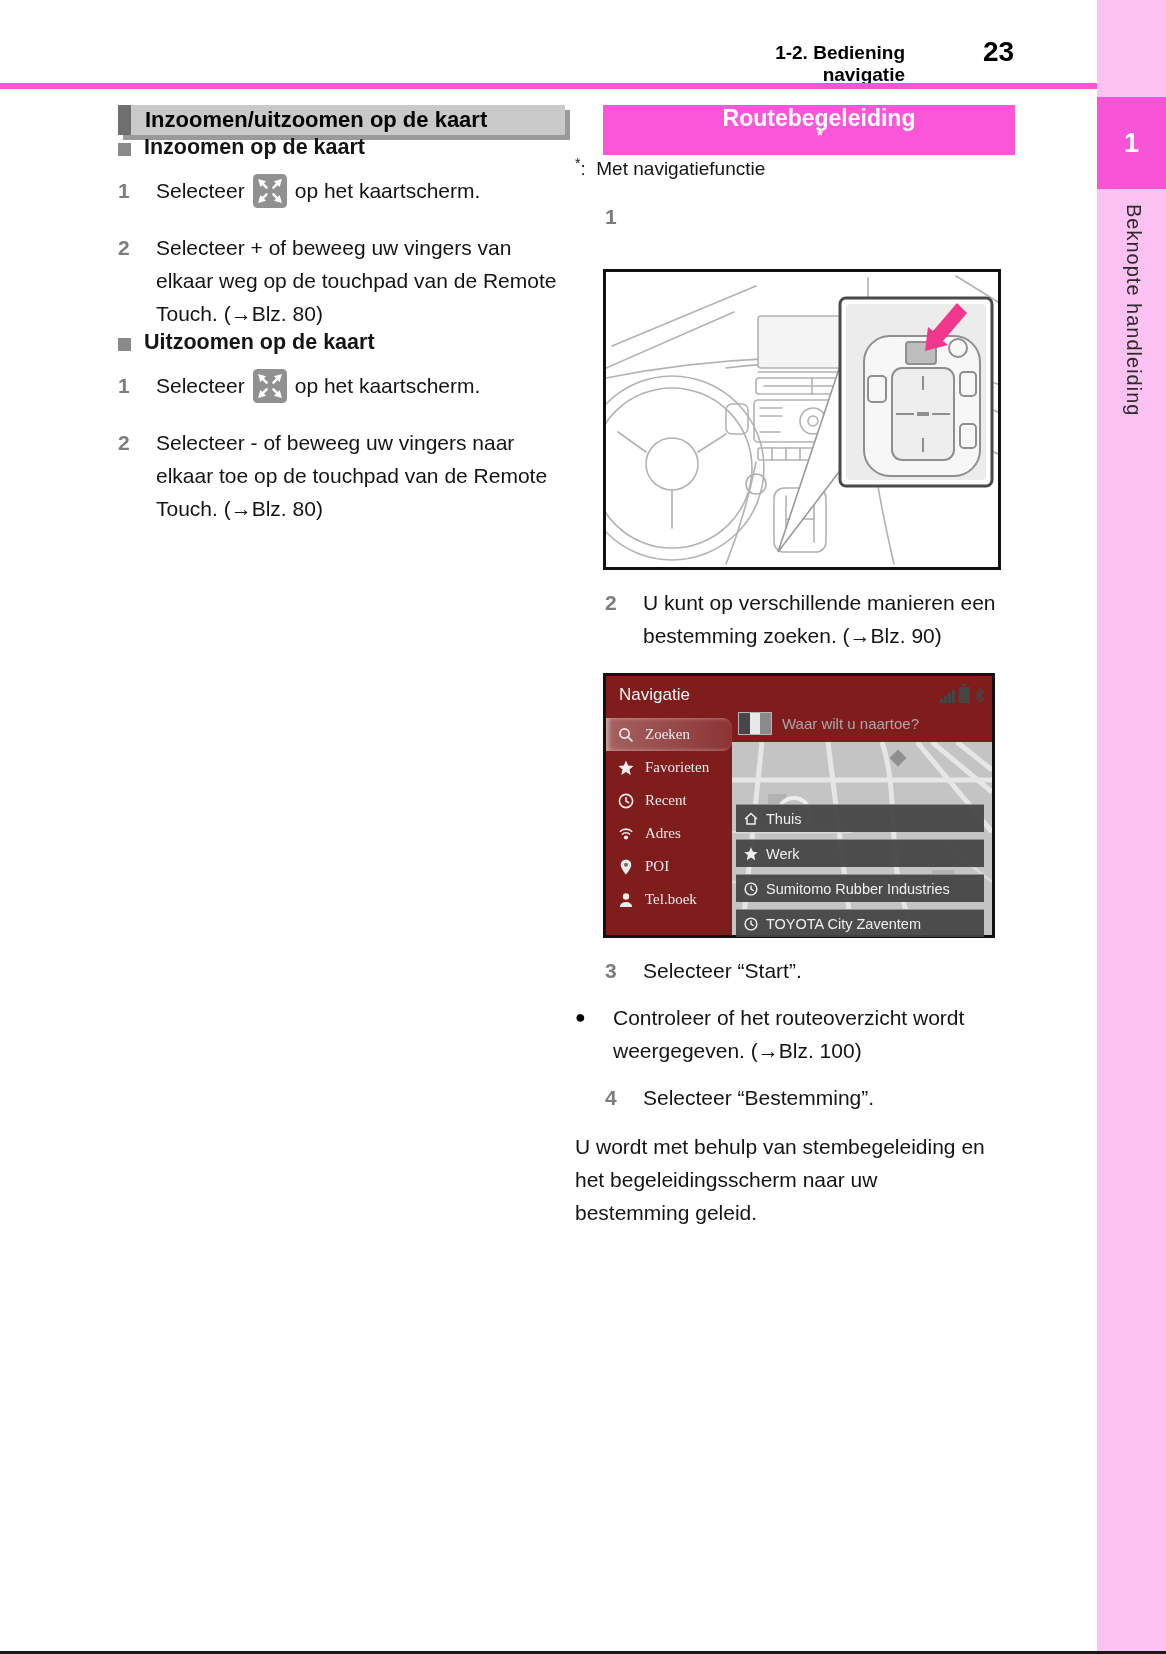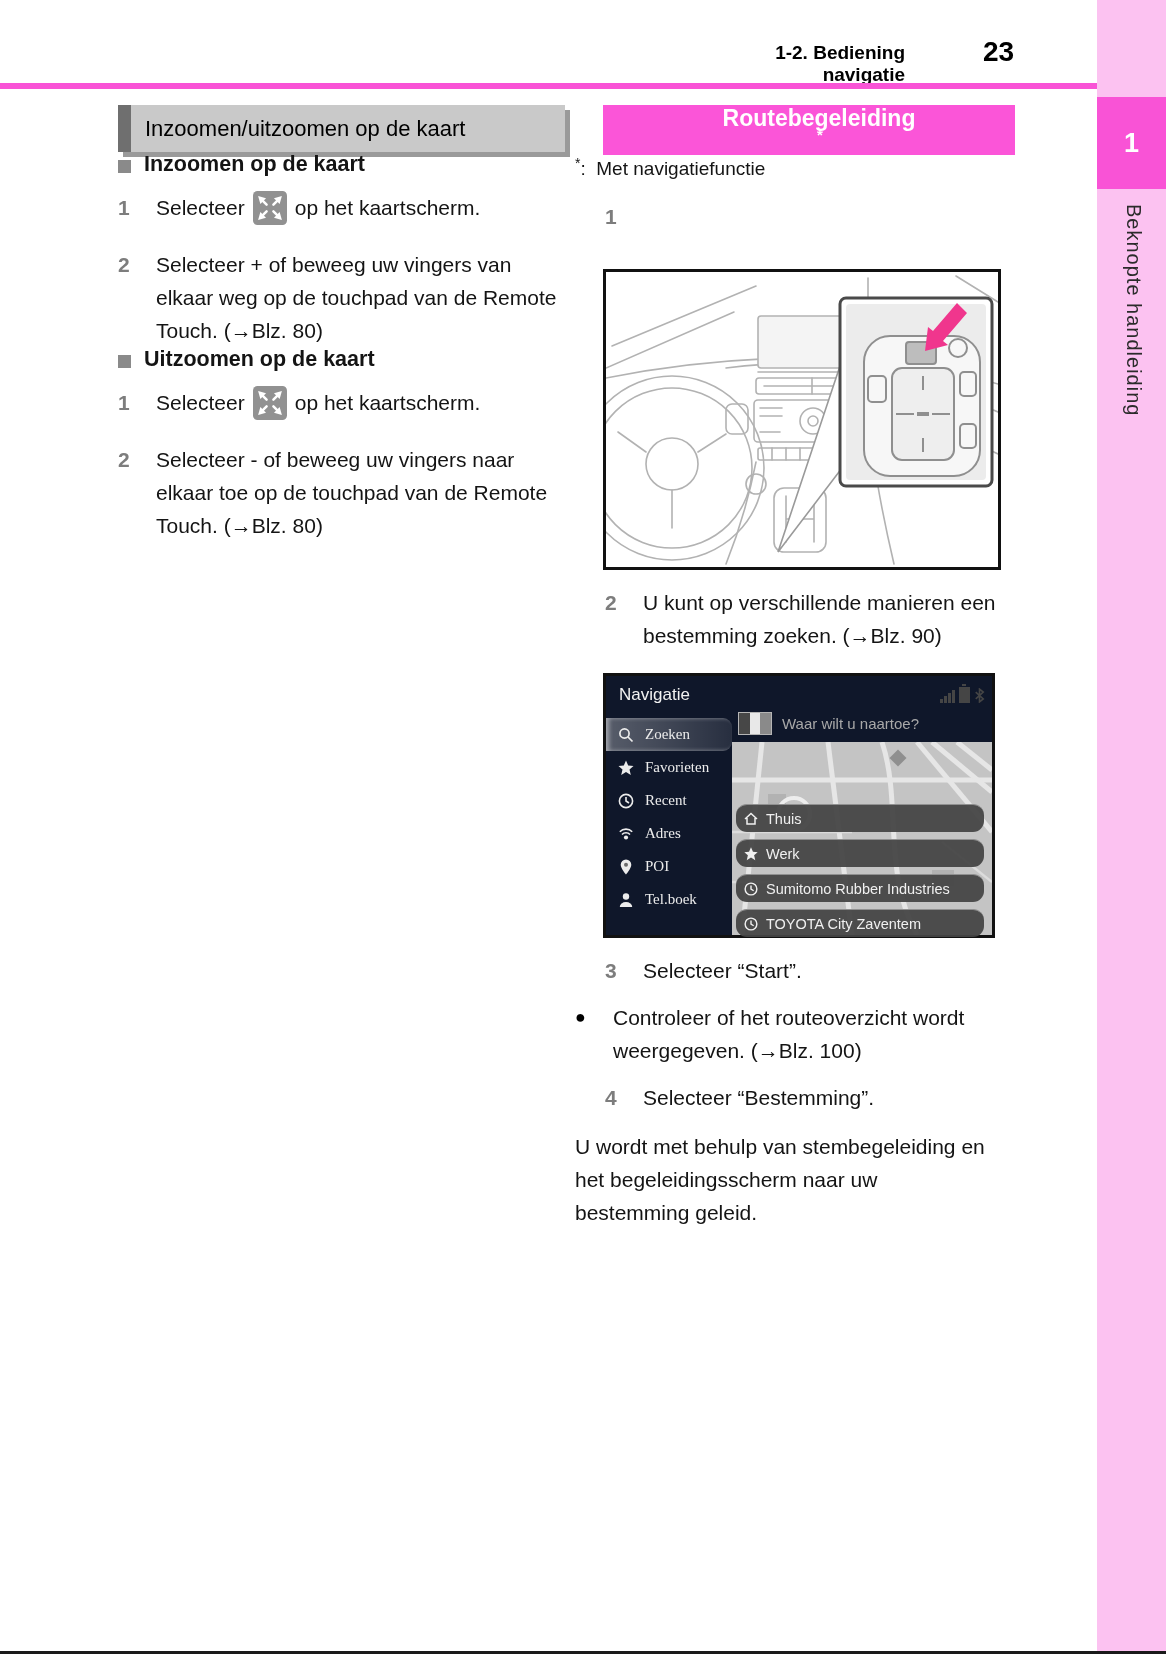--- a/index.html
+++ b/index.html
@@ -19,23 +19,23 @@
          font-size:19px;font-weight:bold;color:#000;}
   .pageno{position:absolute;top:36px;left:983px;font-size:28px;font-weight:bold;color:#000;}
   .rule{position:absolute;top:83px;left:0;width:1097px;height:6px;background:#f953d6;}
   .bottom-line{position:absolute;bottom:0;left:0;width:1166px;height:3px;background:#1a1a1a;}
 
   
   .col-left{position:absolute;left:118px;top:105px;width:447px;}
   .col-right{position:absolute;left:575px;top:105px;width:445px;}
 
   
-  .hbox{box-sizing:border-box;height:47px;background:#c9c9c9;border-left:13px solid #6f6f6f;
+  .hbox{box-sizing:border-box;height:30px;background:#c9c9c9;border-left:13px solid #6f6f6f;
         box-shadow:5px 5px 0 #9a9a9a;display:flex;align-items:center;padding-left:14px;
-        font-size:22px;font-weight:normal;color:#000;}
+        font-size:22px;font-weight:bold;color:#000;}
   .hbox-pink{box-sizing:border-box;height:50px;background:#fb55d8;display:flex;align-items:center;
              padding-left:20px;font-size:23px;font-weight:bold;color:#fff;}
   .hbox-pink sup{font-size:15px;margin-left:2px;transform:translateY(-6px);}
   .col-right .hbox,.col-right .hbox-pink{margin-left:28px;width:412px;flex-direction:column;}
 
   .subhead{display:flex;align-items:flex-start;font-size:21.5px;font-weight:bold;}
   .sq{width:13px;height:13px;background:#8a8a8a;margin:8px 13px 0 0;flex:none;}
 
   .step{display:flex;margin-top:14px;font-size:21px;line-height:33px;}
   .step .num{width:38px;flex:none;font-weight:bold;color:#7d7d7d;}
@@ -49,21 +49,21 @@
   .note{display:flex;margin-top:14px;font-size:21px;line-height:33px;}
   .note .dot{width:38px;flex:none;font-size:18px;color:#000;}
   .closing{margin-top:16px;font-size:21px;line-height:33px;width:420px;}
 
   
   .figure{margin-left:28px;width:392px;border:3px solid #111;box-sizing:content-box;background:#fff;}
   .dash-fig{margin-top:36px;height:295px;}
 
   
   .navshot{position:relative;margin-top:21px;margin-left:28px;width:386px;height:259px;
-           border:3px solid #111;background:#0f172a;}
+           border:3px solid #111;background:#7f1d1d;}
   .nav-title{position:absolute;left:13px;top:9px;font-size:17px;color:#f2f2f2;}
   .nav-status{position:absolute;right:7px;top:11px;display:flex;align-items:flex-end;gap:4px;}
   .sigbar{display:flex;align-items:flex-end;gap:1px;}
   .sigbar i{display:block;width:3px;background:#454545;}
   .batt{width:9px;height:14px;border:1.5px solid #454545;position:relative;background:#454545;}
   .batt:before{content:"";position:absolute;top:-4px;left:2px;width:4px;height:2px;background:#454545;}
 
   .nav-map{position:absolute;left:126px;top:66px;width:260px;height:193px;background:#c4c4c4;overflow:hidden;}
   .nav-search{position:absolute;left:132px;top:34px;width:250px;height:26px;display:flex;align-items:center;}
   .flag{width:32px;height:21px;border:1px solid #b5b5b5;display:flex;flex:none;margin-right:10px;}
@@ -74,21 +74,21 @@
   .nav-search span{font-size:15px;color:#a8a8a8;}
 
   .nav-menu{position:absolute;left:0;top:42px;width:126px;font-family:Liberation Serif, serif;}
   .nav-menu .mi{display:flex;align-items:center;height:33px;padding-left:10px;color:#ececec;font-size:15px;}
   .nav-menu .mi .ic{width:20px;margin-right:9px;display:flex;justify-content:center;flex:none;}
   .nav-menu .mi.sel{background:linear-gradient(90deg,rgba(255,255,255,.30),rgba(255,255,255,.10));
                     border-radius:0 9px 9px 0;box-shadow:inset 3px 0 4px rgba(255,255,255,.45);}
 
   .shortcuts{position:absolute;left:130px;top:128px;width:248px;}
   .srow{display:flex;align-items:center;height:27px;margin-bottom:7px;background:rgba(70,70,70,.95);
-        border-top:1px solid #909090;color:#f0f0f0;font-size:14.5px;white-space:nowrap;overflow:hidden;border-radius:11px;}
+        border-top:1px solid #909090;color:#f0f0f0;font-size:14.5px;white-space:nowrap;overflow:hidden;}
   .srow .ic{width:30px;display:flex;justify-content:center;flex:none;}
 </style>
 </head>
 <body>
 
 <div class="page">
 
   <div class="pink-band"></div>
   <div class="chapter-tab">
     <span>1</span>

